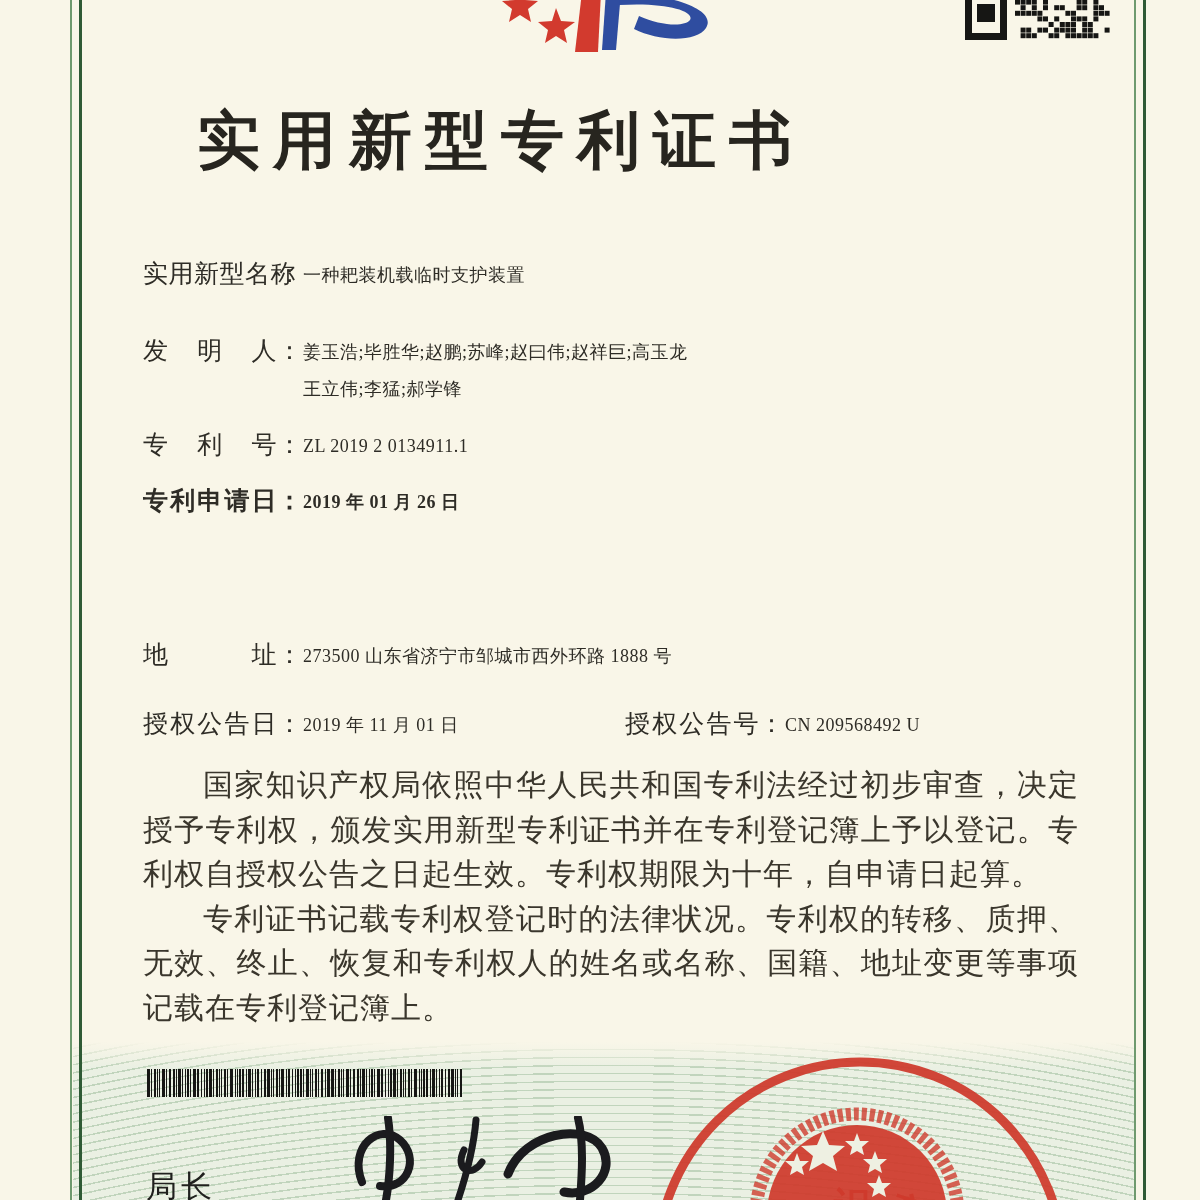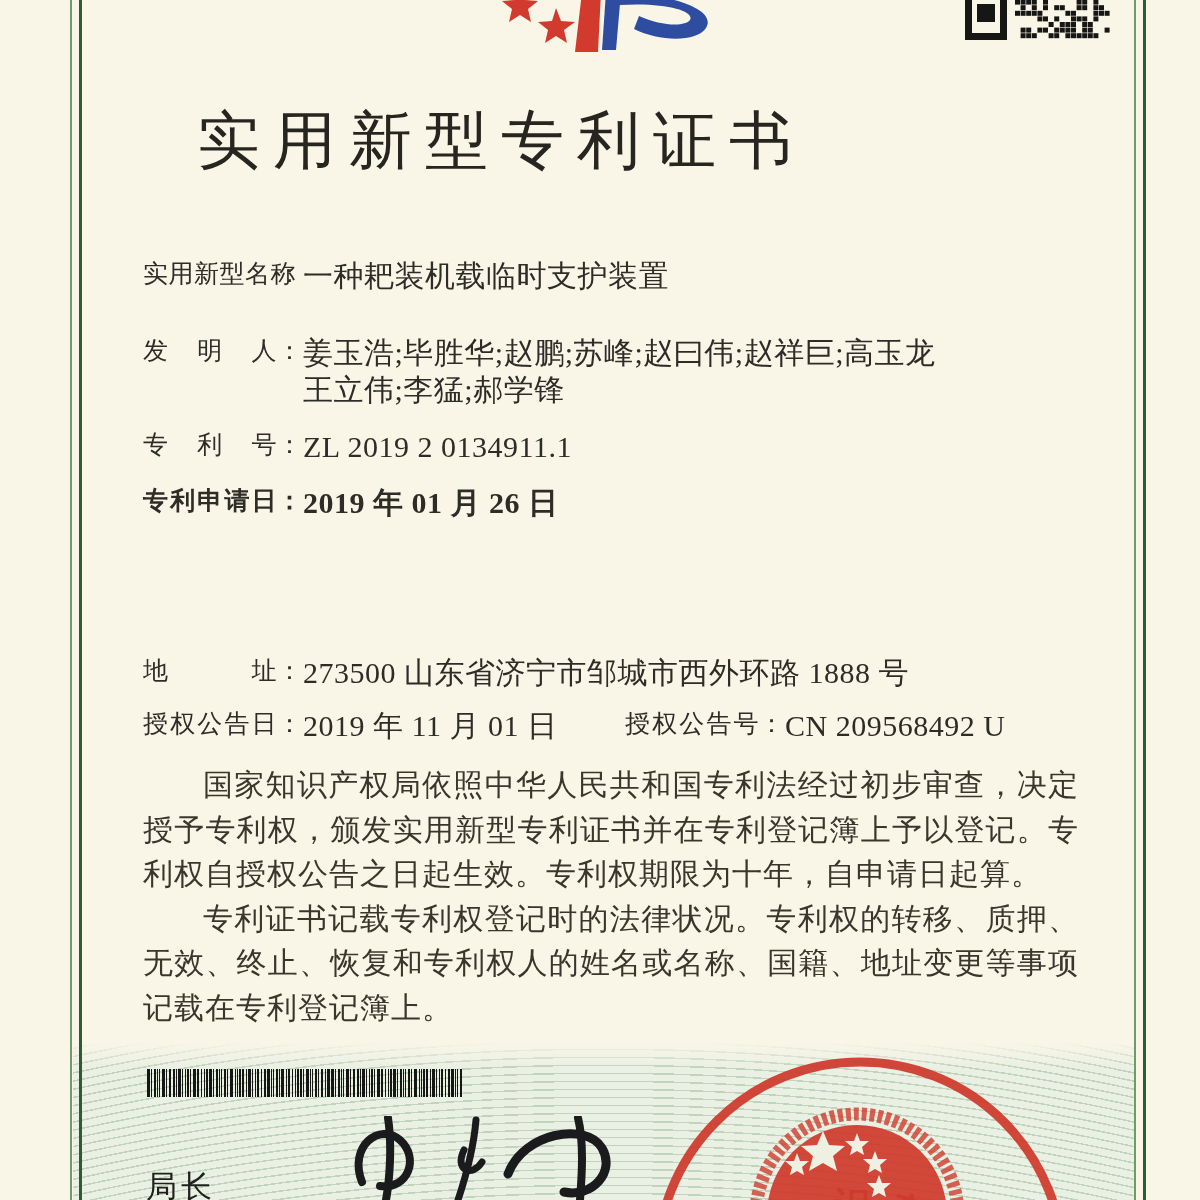--- a/index.html
+++ b/index.html
@@ -14,34 +14,34 @@
     border-left:2px solid #6f9a6e; border-right:3px solid #2f5a35; background:transparent;}
   .frame-line.left{left:70px;}
   .frame-line.right{left:1134px;}
   
   .logo{position:absolute; left:478px; top:-4px; width:260px; height:64px;}
   
   .qr{position:absolute; left:963px; top:-2px; width:148px; height:46px;}
   
   .title{
     position:absolute; left:72px; width:858px; top:98px;
-    text-align:center; font-size:63px; font-weight:normal; letter-spacing:13px;
+    text-align:center; font-size:63px; font-weight:bold; letter-spacing:13px;
     color:#27251f;
   }
   
   .row{position:absolute; left:143px; font-size:25px; letter-spacing:0.5px; white-space:nowrap;}
   .lbl{display:inline-block; width:134px; text-align:justify; text-align-last:justify; vertical-align:top;}
   .colon{display:inline-block; width:18px; vertical-align:top;}
-  .val{display:inline-block; margin-left:8px; font-size:30px; vertical-align:top; white-space:pre-line; line-height:37px;}
+  .val{display:inline-block; margin-left:8px; font-size:18px; vertical-align:top; white-space:pre-line; line-height:37px;}
   .row.r-name{top:257px;}
   .row.r-inventors{top:334px;}
   .row.r-patno{top:392px;margin-top:36px;}
   .row.r-filing{top:484px;font-weight:bold;}
   .row.r-patentee{top:559px;}
-  .row.r-address{top:654px;}
+  .row.r-address{top:638px;}
   .row.r-grantdate{top:707px;font-family:Liberation Serif, serif;}
   .row.r-grantno{top:707px; left:610px;margin-left:15px;}
   
   .body-text{
     position:absolute; left:143px; top:763px; width:936px;
     font-size:30px; line-height:44.5px; text-align:justify; letter-spacing:1px;
     color:#3a362c;
   }
   .body-text p{margin:0; text-indent:2em;}
   

